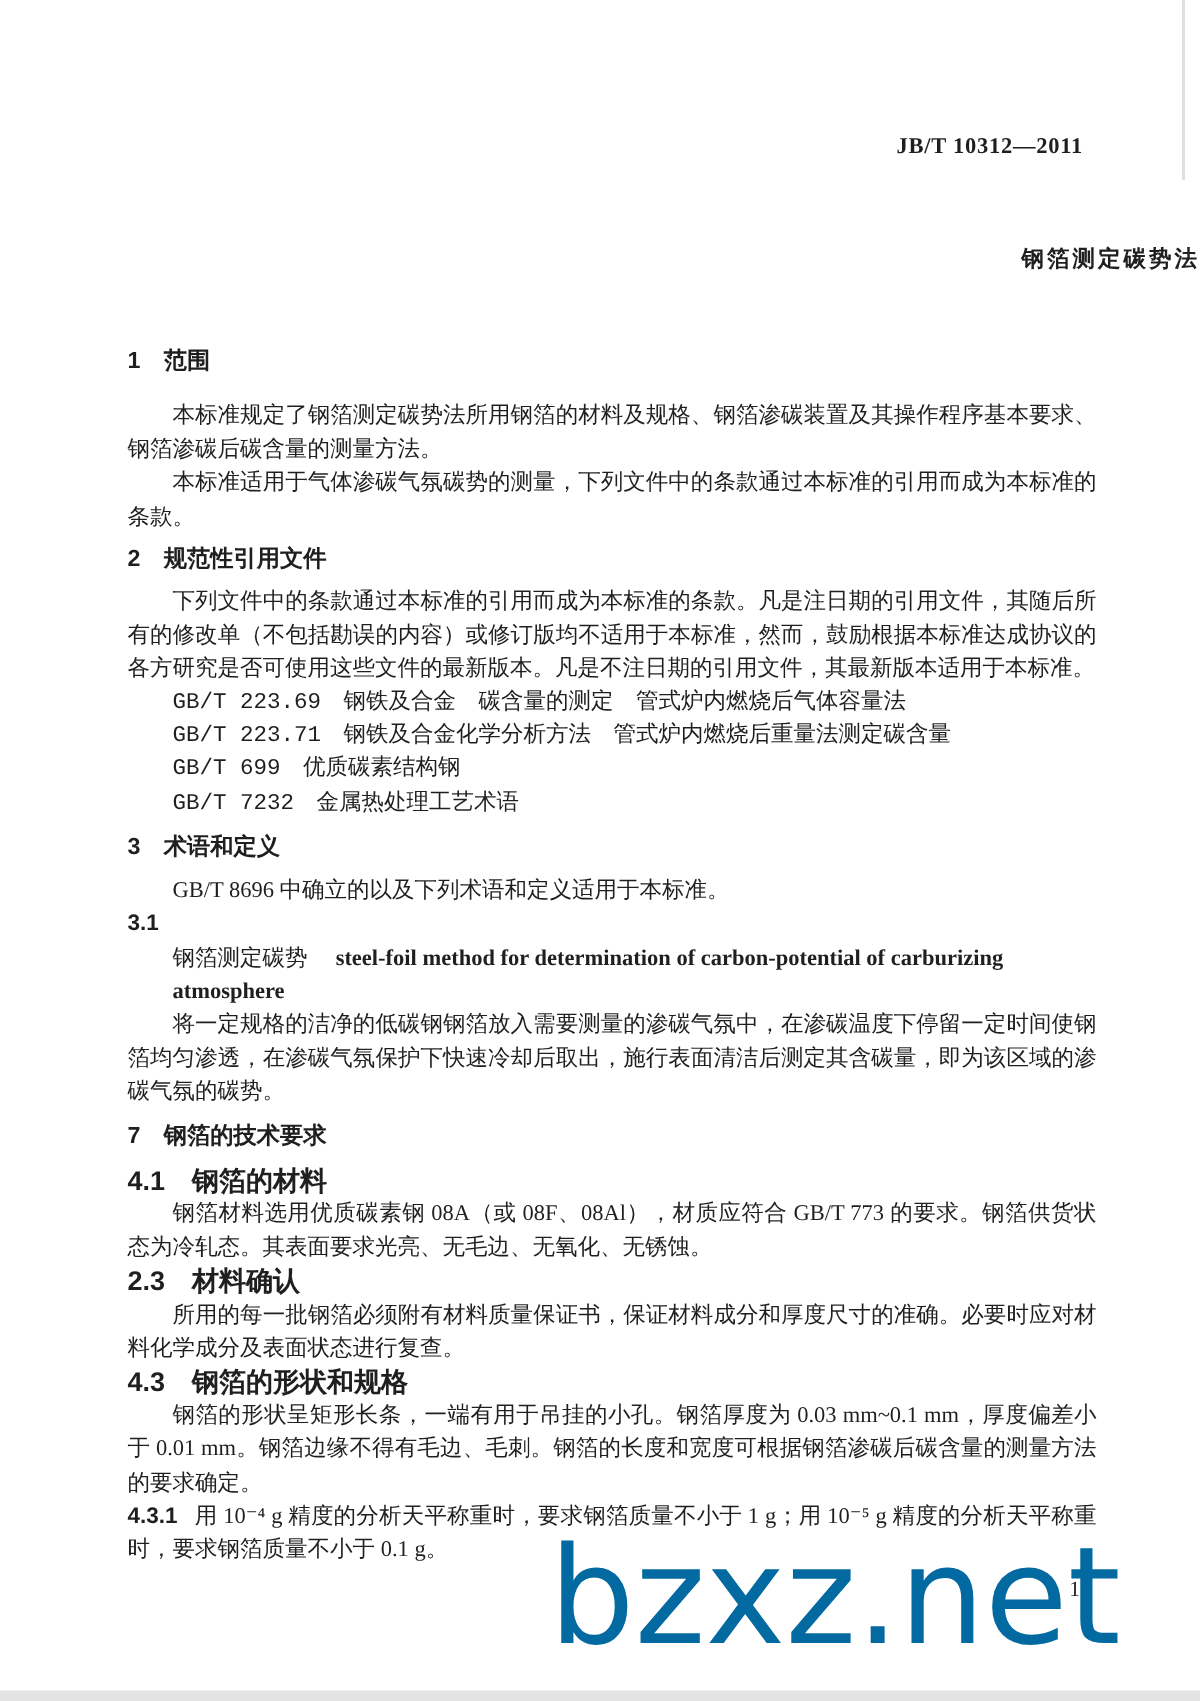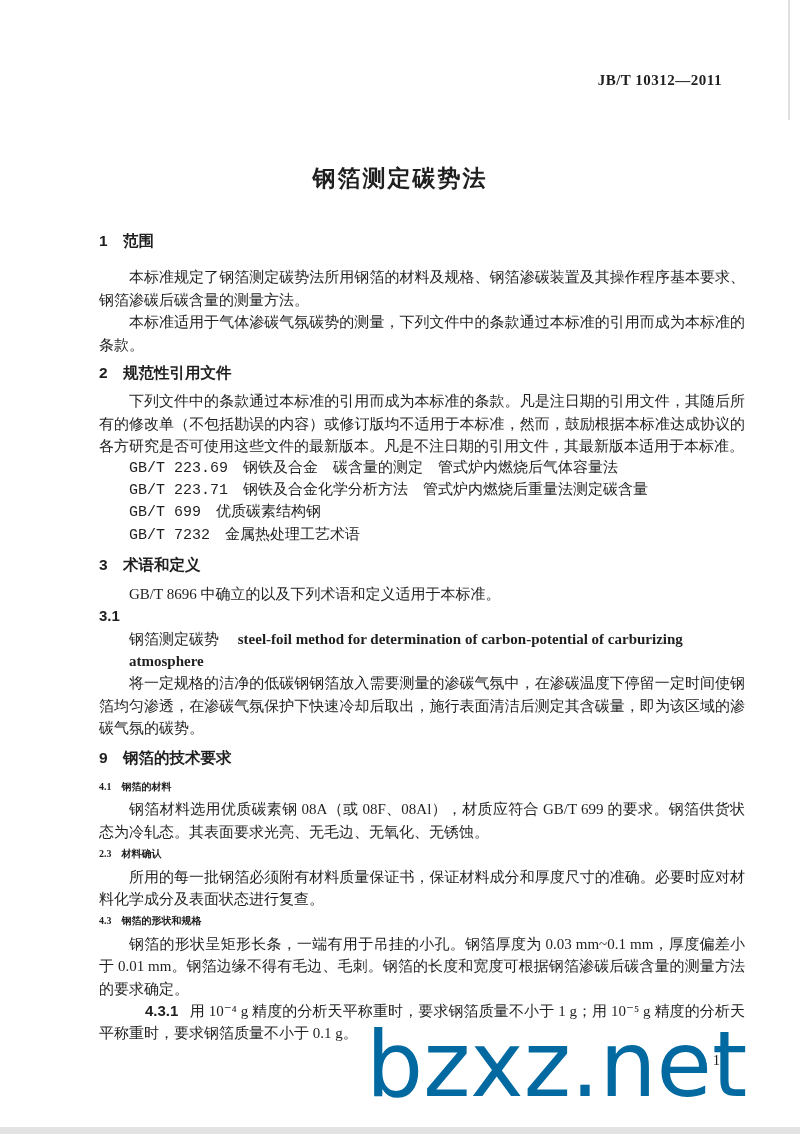--- a/index.html
+++ b/index.html
@@ -13,61 +13,61 @@
   .page {
     position: relative;
     width: 800px;
     height: 1134px;
     background: #ffffff;
     font-family: "Liberation Serif", "DejaVu Serif", serif;
     color: #1f1f1f;
   }
   .doc-number {
     position: absolute;
-    top: 72px;
+    top: 90px;
     right: 78px;
     font-family: "Liberation Serif", serif;
     font-weight: bold;
     font-size: 15px;
     letter-spacing: 0.5px;
     z-index: 2;
   }
   .doc-title {
     position: absolute;
     top: 163px;
     left: 0;
     width: 100%;
-    text-align: center;
+    text-align: right;
     font-family: "Liberation Sans", "DejaVu Sans", sans-serif;
     font-weight: bold;
-    font-size: 23px;
+    font-size: 15px;
     letter-spacing: 2px;
     z-index: 2;
   }
   .content {
     position: absolute;
-    left: 99px;
+    left: 85px;
     top: 230px;
     width: 646px;
     font-size: 15px;
     line-height: 22.4px;
     text-align: justify;
     z-index: 2;
   }
   .content p { margin: 0; }
   .h-sec {
     font-family: "Liberation Sans", "DejaVu Sans", sans-serif;
     font-weight: bold;
     font-size: 15.5px;
     text-align: left;
   }
   .h-sub {
-    font-family: Liberation Serif, serif;
+    font-family: Liberation Sans, sans-serif;
     font-weight: bold;
-    font-size: 10px;
+    font-size: 18px;
     text-align: left;
   }
   .mb-lg { margin-bottom: 14px !important; }
   .mt-sm { margin-top: 6px !important; }
   .mb-sm { margin-bottom: 6px !important; }
   .mt-md { margin-top: 7px !important; }
   .mb-md { margin-bottom: 7px !important; }
   .para { text-indent: 2em; }
   .ref { padding-left: 2em; font-family: Liberation Mono, monospace; }
   .clause-label {
@@ -82,21 +82,20 @@
     margin-right: 1em;
   }
   .term-en {
     font-family: "Liberation Serif", serif;
     font-weight: bold;
   }
   .clause-num {
     font-family: "Liberation Sans", "DejaVu Sans", sans-serif;
     font-weight: bold;
     margin-right: 0.75em;
-    margin-left: 46px;
   }
   .page-number {
     position: absolute;
     top: 1052px;
     right: 80px;
     font-size: 14.5px;
     z-index: 2;
   }
   .watermark {
     position: absolute;
@@ -158,24 +157,24 @@
 
     <p class="h-sec mt-md mb-sm">3　术语和定义</p>
     <p class="para">GB/T 8696 中确立的以及下列术语和定义适用于本标准。</p>
     <p class="clause-label">3.1</p>
     <p class="term-line">
       <span class="term-zh">钢箔测定碳势</span>
       <span class="term-en">steel-foil method for determination of carbon-potential of carburizing atmosphere</span>
     </p>
     <p class="para">将一定规格的洁净的低碳钢钢箔放入需要测量的渗碳气氛中，在渗碳温度下停留一定时间使钢箔均匀渗透，在渗碳气氛保护下快速冷却后取出，施行表面清洁后测定其含碳量，即为该区域的渗碳气氛的碳势。</p>
 
-    <p class="h-sec mt-md mb-md">9　钢箔的技术要求</p>
+    <p class="h-sec mt-md mb-md">7　钢箔的技术要求</p>
 
     <p class="h-sub">4.1　钢箔的材料</p>
-    <p class="para">钢箔材料选用优质碳素钢 08A（或 08F、08Al），材质应符合 GB/T 699 的要求。钢箔供货状态为冷轧态。其表面要求光亮、无毛边、无氧化、无锈蚀。</p>
+    <p class="para">钢箔材料选用优质碳素钢 08A（或 08F、08Al），材质应符合 GB/T 773 的要求。钢箔供货状态为冷轧态。其表面要求光亮、无毛边、无氧化、无锈蚀。</p>
 
     <p class="h-sub">2.3　材料确认</p>
     <p class="para">所用的每一批钢箔必须附有材料质量保证书，保证材料成分和厚度尺寸的准确。必要时应对材料化学成分及表面状态进行复查。</p>
 
     <p class="h-sub">4.3　钢箔的形状和规格</p>
     <p class="para">钢箔的形状呈矩形长条，一端有用于吊挂的小孔。钢箔厚度为 0.03 mm~0.1 mm，厚度偏差小于 0.01 mm。钢箔边缘不得有毛边、毛刺。钢箔的长度和宽度可根据钢箔渗碳后碳含量的测量方法的要求确定。</p>
 
     <p class="clause">
       <span class="clause-num">4.3.1</span><span class="clause-text">用 10⁻⁴ g 精度的分析天平称重时，要求钢箔质量不小于 1 g；用 10⁻⁵ g 精度的分析天平称重时，要求钢箔质量不小于 0.1 g。</span>
     </p>

